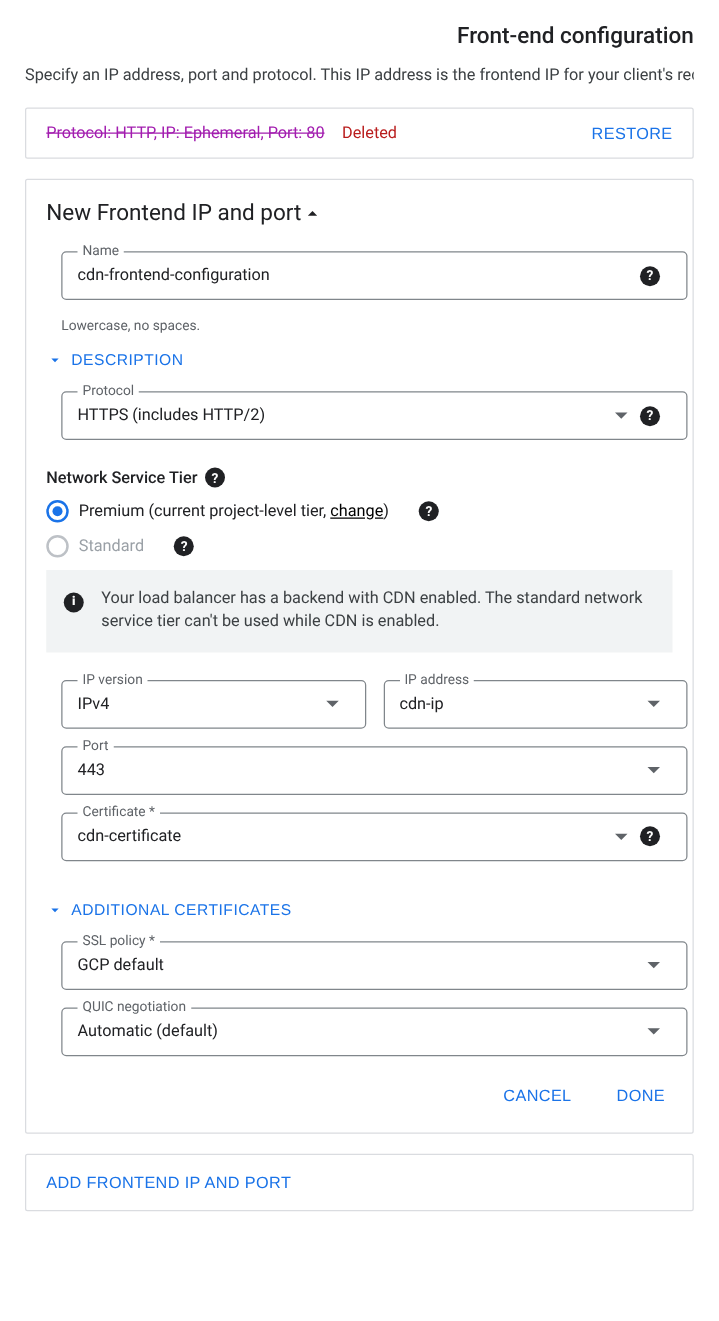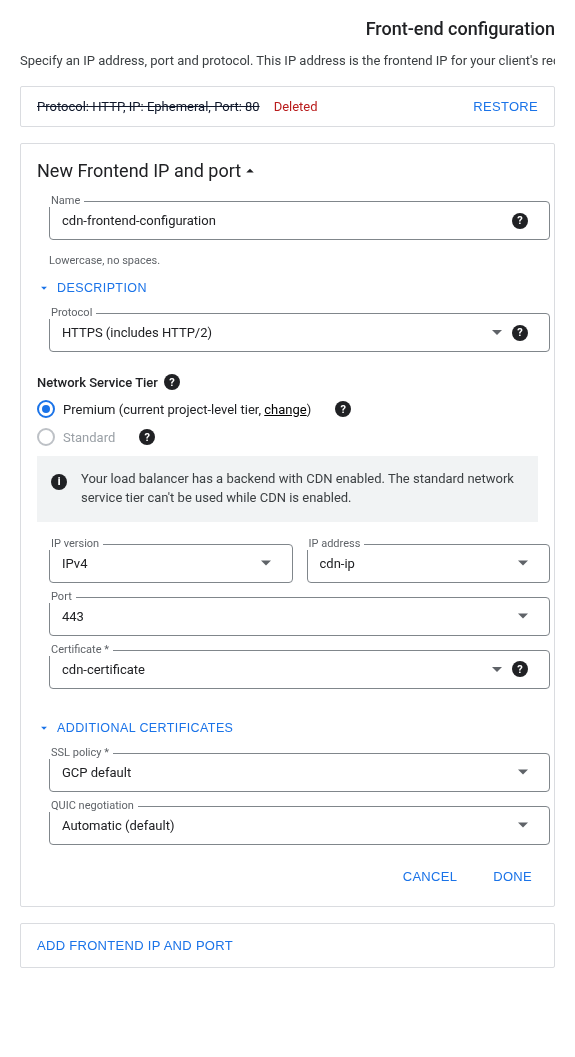--- a/index.html
+++ b/index.html
@@ -13,30 +13,30 @@
     }
     .page-title { font-size: 18px; font-weight: 500; margin-bottom: 14px; text-align: right; }
     .page-subtitle { font-size: 13px; color: #3c4043; margin-bottom: 18px; white-space: nowrap; overflow: hidden; }
     .card {
       border: 1px solid #dadce0;
       border-radius: 2px;
       background: #fff;
       margin-bottom: 16px;
     }
     .deleted-card { display: flex; align-items: center; padding: 12px 16px; gap: 14px; }
-    .deleted-text { text-decoration: line-through; color: #0f172a; font-size: 13px; }
+    .deleted-text { text-decoration: line-through; color: #a21caf; font-size: 13px; }
     .deleted-label { color: #b91c1c; font-size: 13px; flex: 1; }
     .restore-btn { color: #1a73e8; font-weight: 500; font-size: 13px; background: none; border: none; cursor: pointer; letter-spacing: .3px; }
     .panel { padding: 16px 16px 4px 16px; }
     .panel-header { display: flex; align-items: center; justify-content: flex-start; margin-bottom: 20px; }
     .panel-title { font-size: 18px; font-weight: 400; }
     .collapse-icon { width: 18px; height: 18px; }
     .field-wrap { position: relative; margin-bottom: 14px; }
     .field-label {
-      position: absolute; top: -7px; left: 10px; background: #fff;
+      position: absolute; top: -7px; left: 25px; background: #fff;
       padding: 0 4px; font-size: 11px; color: #5f6368;
     }
     .field {
       width: 100%;
       border: 1px solid #80868b;
       border-radius: 4px;
       padding: 11px 40px 11px 12px;
       font-size: 13px;
       font-family: inherit;
       color: #202124;

